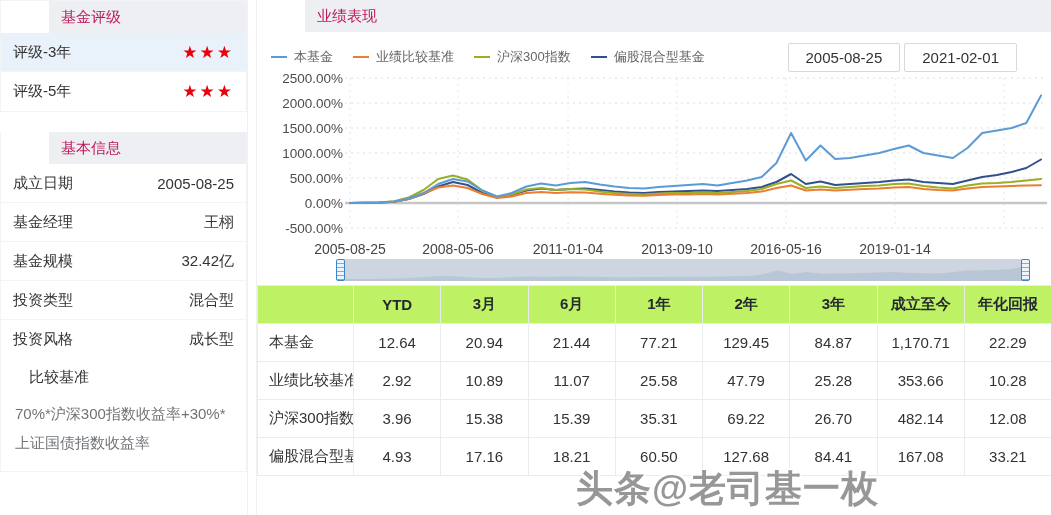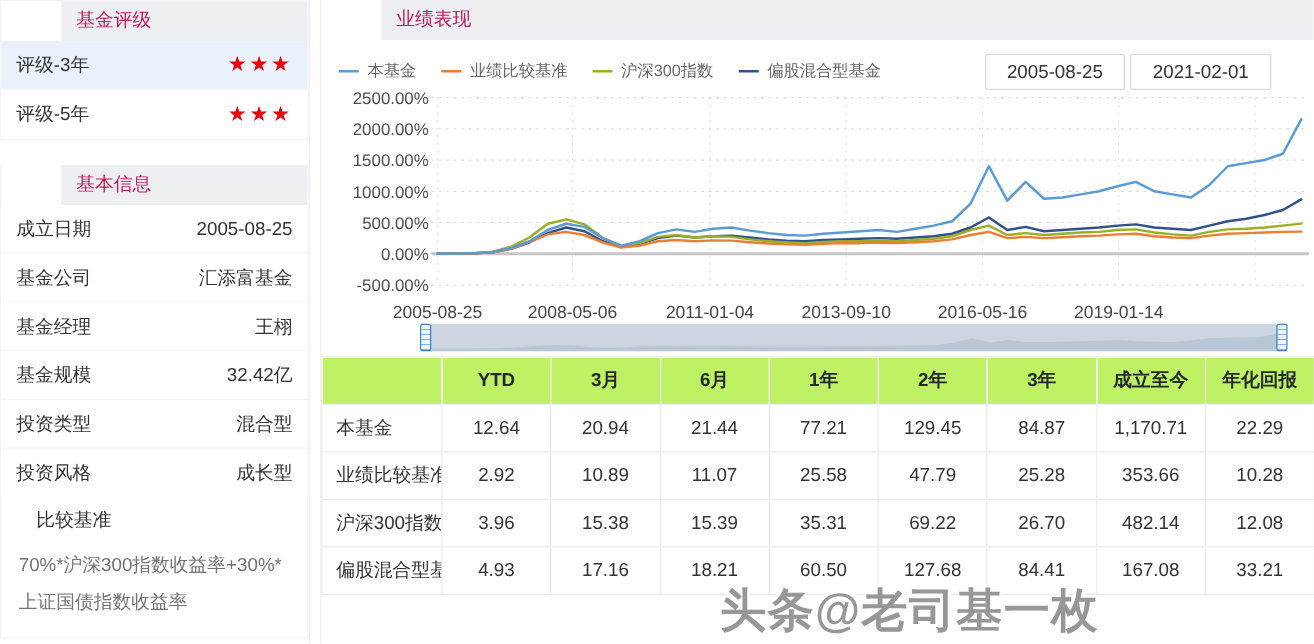--- a/index.html
+++ b/index.html
@@ -84,24 +84,20 @@
     </div>
 
     <div class="gap"></div>
 
     <div class="side-sec">
       <div class="sec-header">基本信息</div>
       <div id="info-rows">
           <div class="side-row">
             <span class="lbl">成立日期</span>
             <span class="val">2005-08-25</span>
-          </div>
-          <div class="side-row">
-            <span class="lbl">基金公司</span>
-            <span class="val">汇添富基金</span>
           </div>
           <div class="side-row">
             <span class="lbl">基金经理</span>
             <span class="val">王栩</span>
           </div>
           <div class="side-row">
             <span class="lbl">基金规模</span>
             <span class="val">32.42亿</span>
           </div>
           <div class="side-row">

